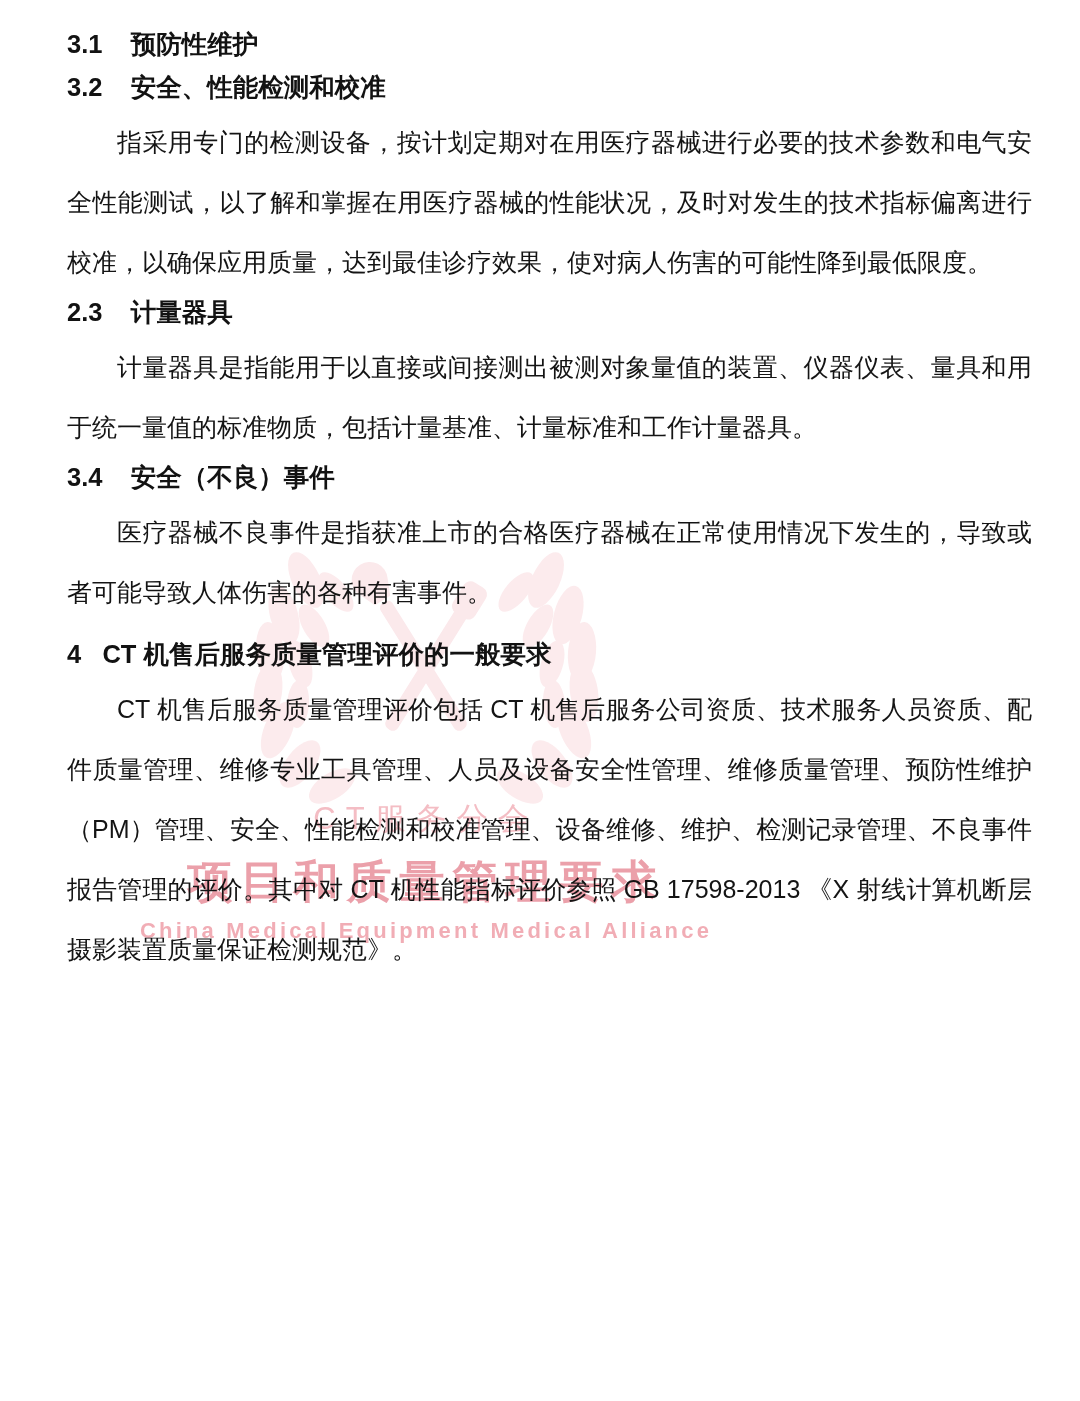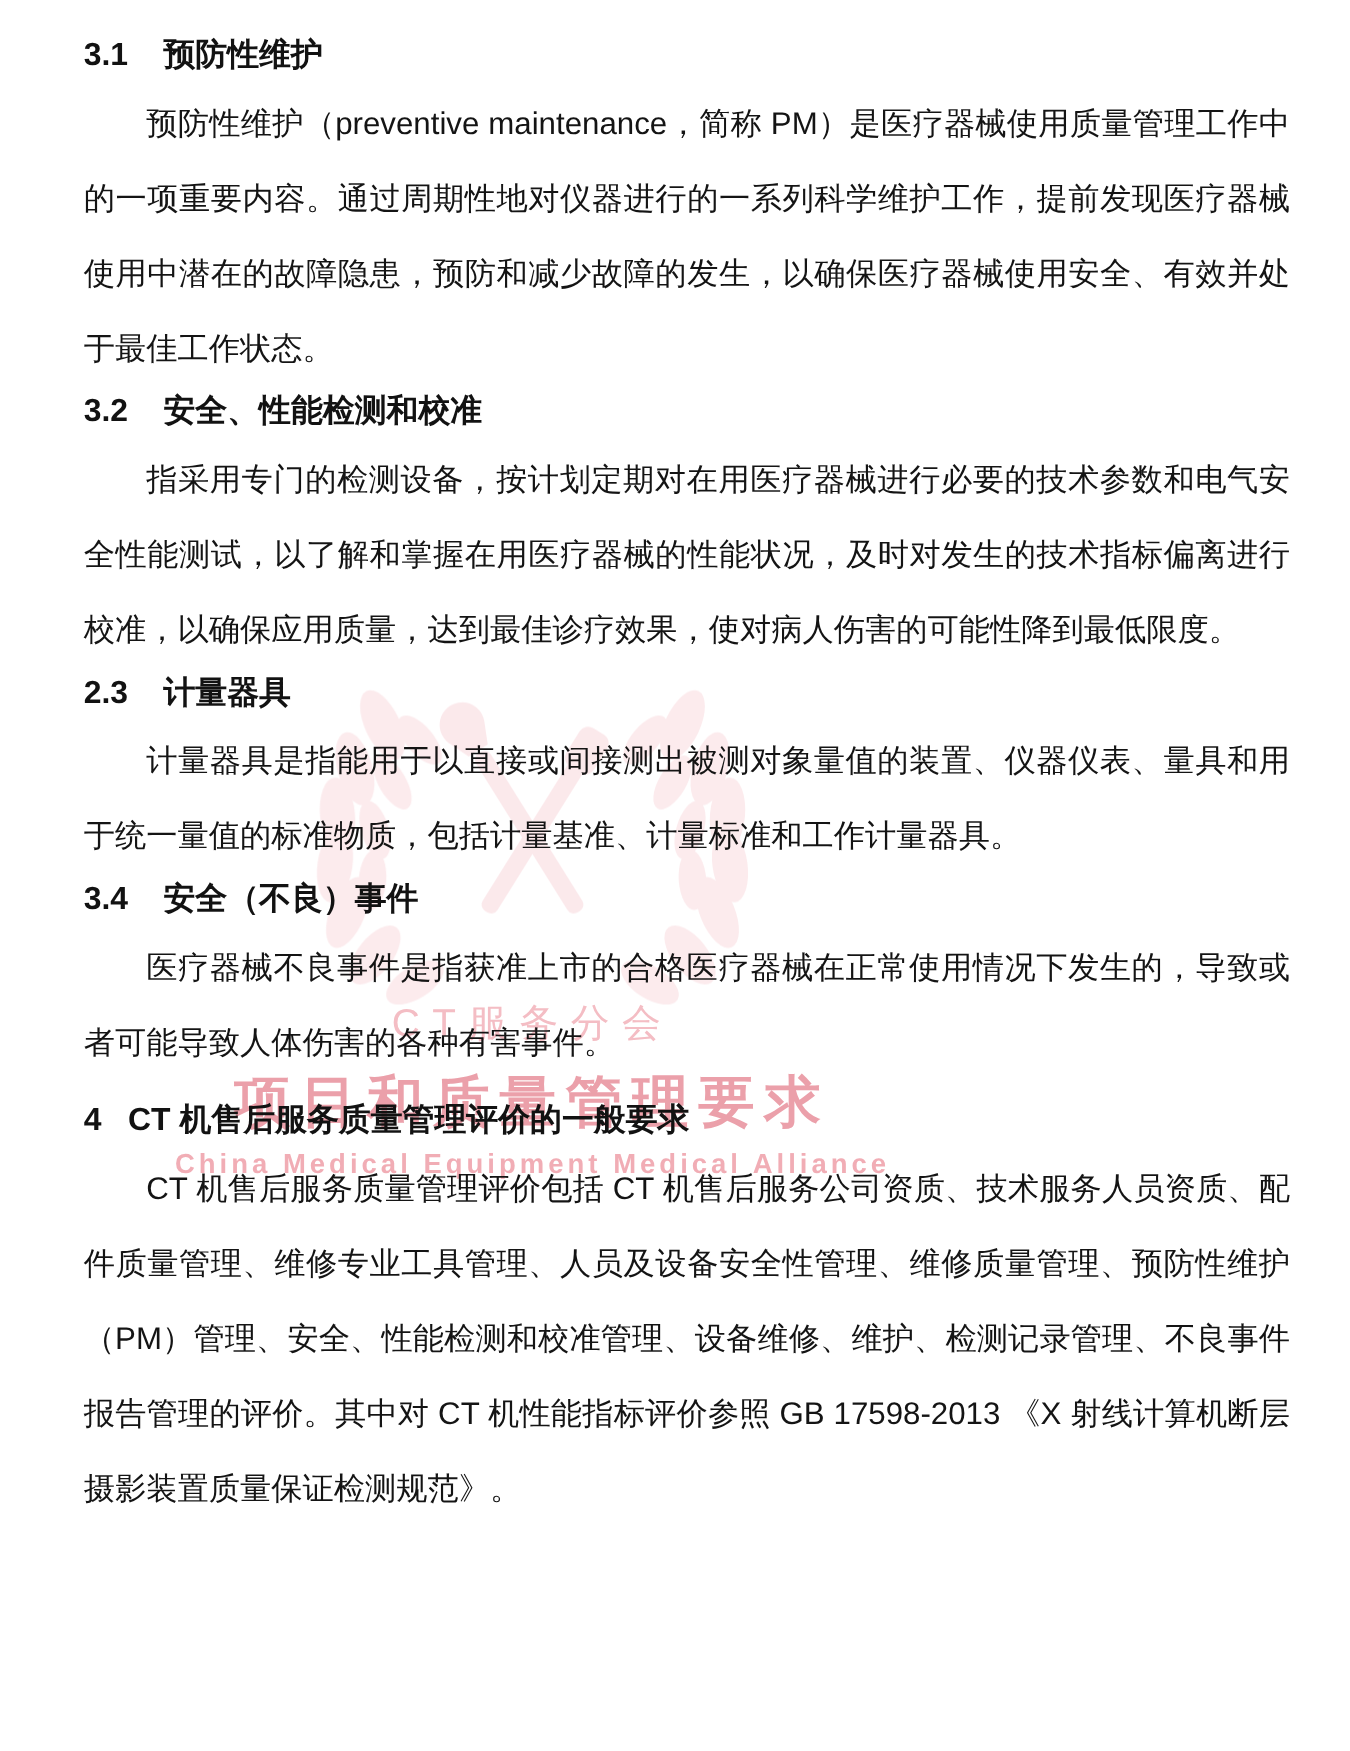--- a/index.html
+++ b/index.html
@@ -151,21 +151,20 @@
     </div>
     <div class="wm-sub">CT服务分会</div>
     <div class="wm-main">项目和质量管理要求</div>
     <div class="wm-en">China Medical Equipment Medical Alliance</div>
   </div>
 </div>
 
 <div class="page">
 
   <h2 class="heading"><span>3.1</span>    <span>预防性维护</span></h2>
-  <p class="para">预防性维护（preventive maintenance，简称 PM）是医疗器械使用质量管理工作中的一项重要内容。通过周期性地对仪器进行的一系列科学维护工作，提前发现医疗器械使用中潜在的故障隐患，预防和减少故障的发生，以确保医疗器械使用安全、有效并处于最佳工作状态。</p>
 
   <h2 class="heading"><span>3.2</span>    <span>安全、性能检测和校准</span></h2>
   <p class="para">指采用专门的检测设备，按计划定期对在用医疗器械进行必要的技术参数和电气安全性能测试，以了解和掌握在用医疗器械的性能状况，及时对发生的技术指标偏离进行校准，以确保应用质量，达到最佳诊疗效果，使对病人伤害的可能性降到最低限度。</p>
 
   <h2 class="heading"><span>2.3</span>    <span>计量器具</span></h2>
   <p class="para">计量器具是指能用于以直接或间接测出被测对象量值的装置、仪器仪表、量具和用于统一量值的标准物质，包括计量基准、计量标准和工作计量器具。</p>
 
   <h2 class="heading"><span>3.4</span>    <span>安全（不良）事件</span></h2>
   <p class="para">医疗器械不良事件是指获准上市的合格医疗器械在正常使用情况下发生的，导致或者可能导致人体伤害的各种有害事件。</p>
 

